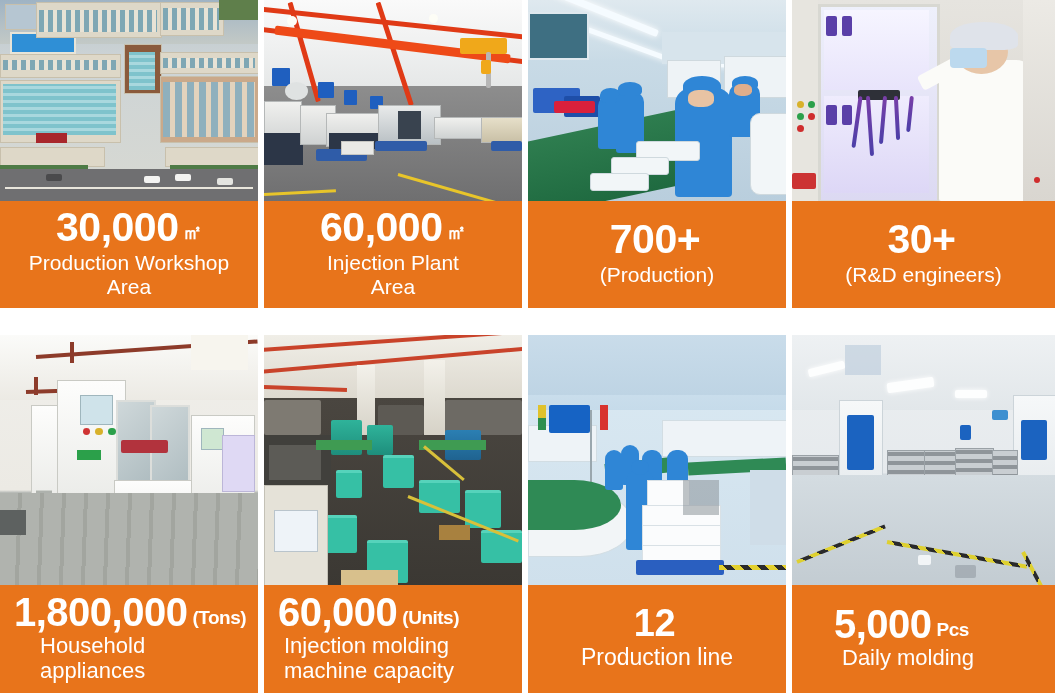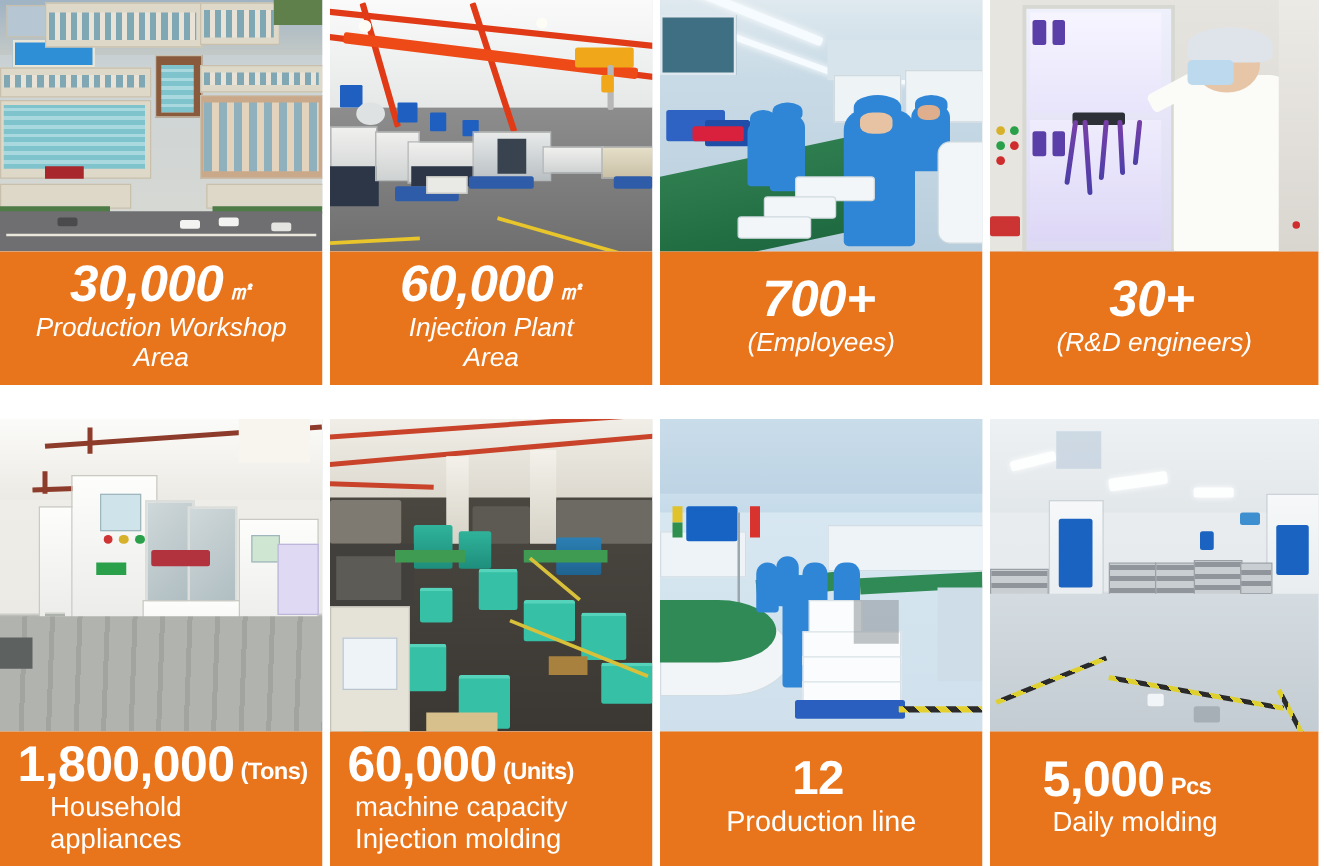--- a/index.html
+++ b/index.html
@@ -29,21 +29,21 @@
     background:#ffffff;overflow:hidden;
   }
   .photo{position:relative;width:100%;flex:1 1 auto;overflow:hidden;background:#cfd6da;}
   .band{
     background:#e8741b;color:#ffffff;
     flex:0 0 auto;
     display:flex;flex-direction:column;justify-content:center;
     box-sizing:border-box;
   }
   
-  .band.top{height:107px;padding:4px 20px 6px;align-items:center;text-align:center;font-style:italic;}
+  .band.top{height:107px;padding:4px 20px 6px;align-items:center;text-align:center;}
   .band.top .num{font-size:41px;font-weight:bold;line-height:1.02;letter-spacing:-0.5px;}
   .band.top .num .unit{font-size:20px;font-weight:bold;margin-left:4px;vertical-align:2px;}
   .band.top .cap{font-size:21px;line-height:1.16;margin-top:2px;font-weight:400;}
   
   .band.bot{height:108px;padding:2px 14px 6px;align-items:flex-start;text-align:left;}
   .band.bot.center{align-items:center;text-align:center;}
   .band.bot .num{font-size:40px;font-weight:bold;line-height:1.05;letter-spacing:-0.5px;}
   .band.bot .num .unit{font-size:19px;font-weight:bold;margin-left:5px;vertical-align:2px;}
   .band.bot .cap{font-size:22px;line-height:1.15;margin-top:0px;font-weight:400;}
   .band.bot.indent .cap{padding-left:26px;}
@@ -272,21 +272,21 @@
           <div class="sk" style="left:80%;top:42%;width:7%;height:6%;background:#dfae8c;border-radius:40%;"></div>
           <div class="as-prod" style="left:42%;top:70%;width:24%;height:9%;"></div>
           <div class="as-prod" style="left:32%;top:78%;width:22%;height:8%;"></div>
           <div class="as-prod" style="left:24%;top:86%;width:22%;height:8%;"></div>
           <div class="as-prod" style="left:86%;top:56%;width:14%;height:40%;border-radius:10px 2px 2px 10px;"></div>
         </div>
       </div>
       <div class="band top">
         <div class="num"><span>700+</span><span class="unit"></span></div>
         <div class="cap">
-          <div>(Employees)</div>
+          <div>(Production)</div>
         </div>
       </div>
     </div>
   </div>
 
   <div class="cell c3 r0">
     <div class="card">
       <div class="photo">
         <div class="scene lab">
           <div class="sk" style="left:0%;top:0%;width:10%;height:100%;background:#e7e5df;"></div>
@@ -398,22 +398,22 @@
           <div class="sk" style="left:60%;top:42%;width:26%;height:4%;background:#3f9b52;"></div>
           <div class="m-yline" style="left:56%;top:64%;width:46%;transform:rotate(22deg);"></div>
           <div class="m-yline" style="left:62%;top:44%;width:20%;transform:rotate(40deg);"></div>
           <div class="sk" style="left:68%;top:76%;width:12%;height:6%;background:#a8813f;"></div>
           <div class="sk" style="left:30%;top:94%;width:22%;height:6%;background:#d8c08c;"></div>
         </div>
       </div>
       <div class="band bot indent2">
         <div class="num"><span>60,000</span><span class="unit">(Units)</span></div>
         <div class="cap">
+          <div>Injection molding</div>
           <div>machine capacity</div>
-          <div>Injection molding</div>
         </div>
       </div>
     </div>
   </div>
 
   <div class="cell c2 r1">
     <div class="card">
       <div class="photo">
         <div class="scene prodline">
           <div class="g-ceil"></div>

